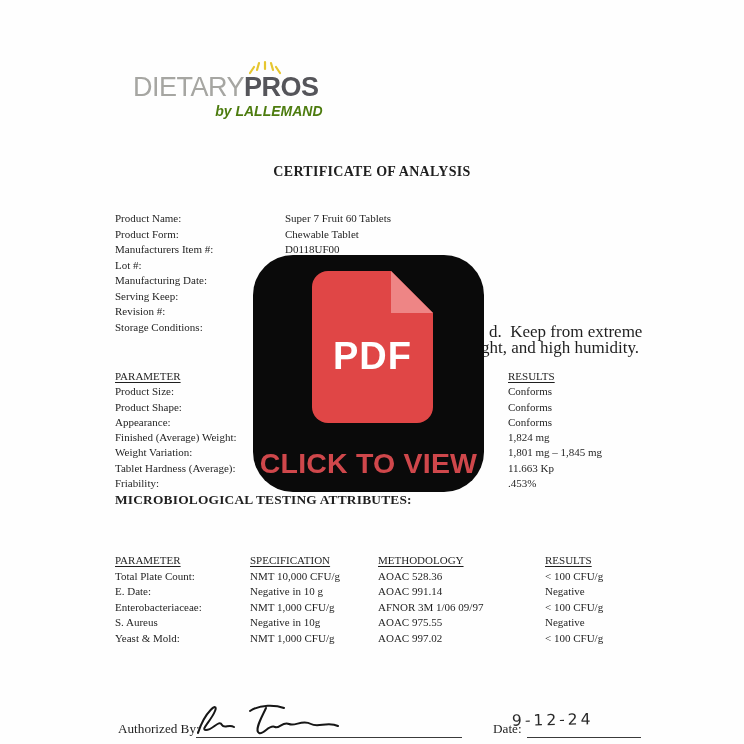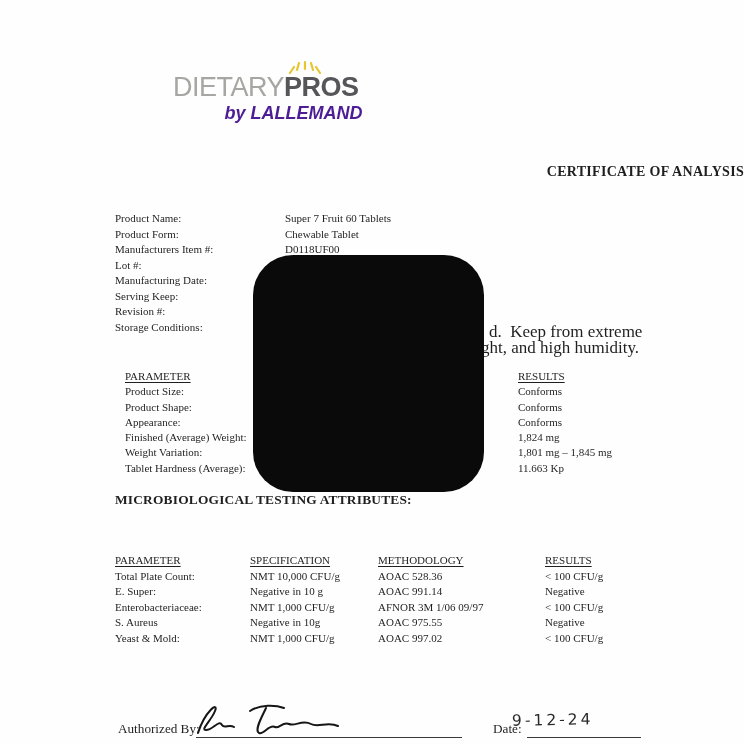--- a/index.html
+++ b/index.html
@@ -2,44 +2,44 @@
 <html><head>
 <meta charset="utf-8">
 <style>
   * { margin:0; padding:0; box-sizing:border-box; }
   html,body { width:744px; height:744px; background:#ffffff; overflow:hidden; }
   #page {
     position:relative; width:744px; height:744px; background:#fefefe;
     font-family:"Liberation Serif","DejaVu Serif",serif; color:#1f1f1f;
   }
   
-  #logo { position:absolute; left:133px; top:72px;margin-left:40px; }
+  #logo { position:absolute; left:133px; top:72px; }
   .logo-word { font-family:"Liberation Sans","DejaVu Sans",sans-serif; font-size:27px; letter-spacing:-0.5px; }
   .logo-part1 { color:#a6a6a2; font-weight:400; }
   .logo-part2 { color:#55555a; font-weight:700; }
   .logo-tagline {
     position:absolute; right:-4px; top:31px; font-family:"Liberation Sans","DejaVu Sans",sans-serif;
-    font-style:italic; font-weight:700; font-size:18px; color:#4c1d95; white-space:nowrap;
+    font-style:italic; font-weight:700; font-size:14px; color:#4d7c0f; white-space:nowrap;
   }
   #logo-rays { position:absolute; left:113px; top:-12px; }
   
   #title {
-    position:absolute; left:0; top:164px; width:744px; text-align:right;
+    position:absolute; left:0; top:164px; width:744px; text-align:center;
     font-weight:700; font-size:14px; letter-spacing:0.3px;
   }
   
   .tline { font-size:11px; line-height:15.5px; white-space:nowrap; }
   .lbl { display:inline-block; width:170px; }
   
   #product-info { position:absolute; left:115px; top:211px; }
   .storage-frag { position:absolute; font-size:17px; white-space:pre; }
   #storage-frag-1 { left:489px; top:322px; }
   #storage-frag-2 { left:481px; top:337.5px; }
   
-  #param-table { position:absolute; left:125px; top:369px; }
+  #param-table { position:absolute; left:115px; top:369px; }
   #param-table .tline { line-height:15.3px; }
   .pcol { display:inline-block; width:393px; }
   .u { text-decoration:underline; text-underline-offset:2px; }
   
   #micro-heading { position:absolute; left:115px; top:492px; font-weight:700; font-size:13.4px; letter-spacing:0.2px; }
   #micro-table { position:absolute; left:115px; top:553px; }
   .mc1 { display:inline-block; width:135px; }
   .mc2 { display:inline-block; width:128px; }
   .mc3 { display:inline-block; width:167px; }
   
@@ -119,41 +119,48 @@
   <span class="storage-frag" id="storage-frag-2">ght, and high humidity.</span>
 
   <div id="param-table">
     <div class="tline"><span class="pcol"><span class="u">PARAMETER</span></span><span class="u">RESULTS</span></div>
     <div class="tline"><span class="pcol">Product Size:</span><span>Conforms</span></div>
     <div class="tline"><span class="pcol">Product Shape:</span><span>Conforms</span></div>
     <div class="tline"><span class="pcol">Appearance:</span><span>Conforms</span></div>
     <div class="tline"><span class="pcol">Finished (Average) Weight:</span><span>1,824 mg</span></div>
     <div class="tline"><span class="pcol">Weight Variation:</span><span>1,801 mg – 1,845 mg</span></div>
     <div class="tline"><span class="pcol">Tablet Hardness (Average):</span><span>11.663 Kp</span></div>
+    <div class="tline"><span class="pcol">Friability:</span><span>.453%</span></div>
   </div>
 
   <div id="micro-heading">MICROBIOLOGICAL TESTING ATTRIBUTES:</div>
   <div id="micro-table">
     <div class="tline"><span class="mc1"><span class="u">PARAMETER</span></span><span class="mc2"><span class="u">SPECIFICATION</span></span><span class="mc3"><span class="u">METHODOLOGY</span></span><span class="u">RESULTS</span></div>
     <div class="tline"><span class="mc1">Total Plate Count:</span><span class="mc2">NMT 10,000 CFU/g</span><span class="mc3">AOAC 528.36</span><span>&lt; 100 CFU/g</span></div>
-    <div class="tline"><span class="mc1">E. Super:</span><span class="mc2">Negative in 10 g</span><span class="mc3">AOAC 991.14</span><span>Negative</span></div>
+    <div class="tline"><span class="mc1">E. Date:</span><span class="mc2">Negative in 10 g</span><span class="mc3">AOAC 991.14</span><span>Negative</span></div>
     <div class="tline"><span class="mc1">Enterobacteriaceae:</span><span class="mc2">NMT 1,000 CFU/g</span><span class="mc3">AFNOR 3M 1/06 09/97</span><span>&lt; 100 CFU/g</span></div>
     <div class="tline"><span class="mc1">S. Aureus</span><span class="mc2">Negative in 10g</span><span class="mc3">AOAC 975.55</span><span>Negative</span></div>
     <div class="tline"><span class="mc1">Yeast &amp; Mold:</span><span class="mc2">NMT 1,000 CFU/g</span><span class="mc3">AOAC 997.02</span><span>&lt; 100 CFU/g</span></div>
   </div>
 
   <div class="footer-label" id="authorized-label">Authorized By:</div>
   <div class="sig-line" id="auth-line"></div>
   <svg id="signature" width="155" height="42" viewBox="0 0 155 42">
     <g fill="none" stroke="#161616" stroke-width="2" stroke-linecap="round">
       <path d="M6,34 C13,12 27,2 23,12 C19,22 8,31 14,31 C21,31 27,20 30,26 C32,30 37,25 42,28"></path>
       <path d="M58,12 C68,5 84,6 92,9"></path>
       <path d="M74,9 C70,18 62,31 67,34 C72,36 77,25 83,28 C87,30 91,22 97,25 C103,28 110,20 119,25 C126,29 136,22 146,27"></path>
     </g>
   </svg>
   <div class="footer-label" id="date-label">Date:</div>
   <div class="sig-line" id="date-line"></div>
   <div id="date-value">9-12-24</div>
 
   <div id="pdf-overlay">
+    <div id="pdf-icon">
+      <div class="corner-cut"></div>
+      <div class="corner-fold"></div>
+      <span id="pdf-label">PDF</span>
+    </div>
+    <div id="pdf-cta">CLICK TO VIEW</div>
   </div>
 
 </div>
 
 </body></html>

